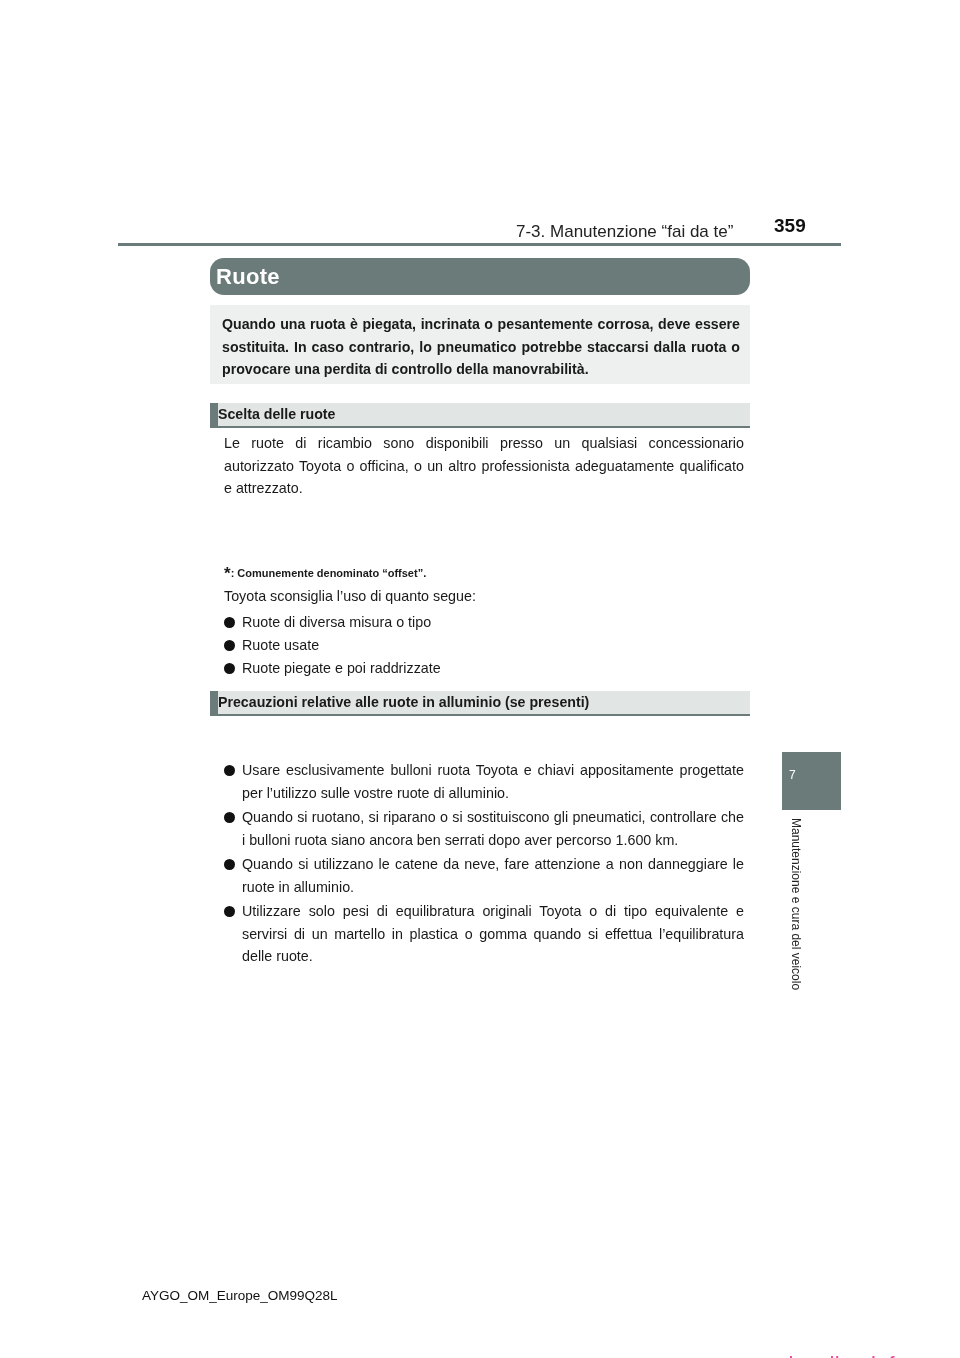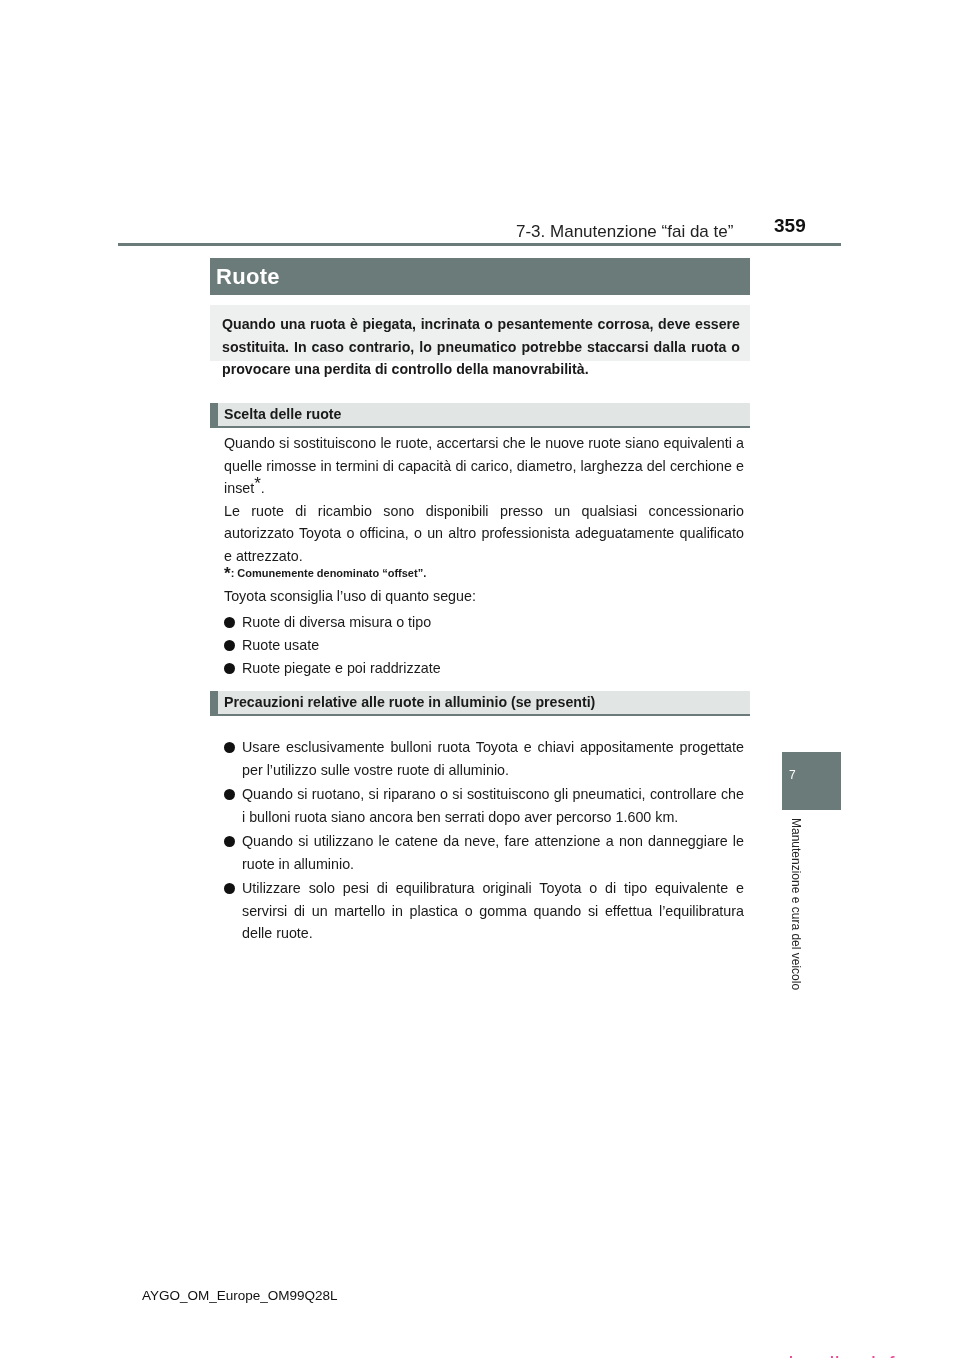--- a/index.html
+++ b/index.html
@@ -7,31 +7,31 @@
     width: 960px; height: 1358px; background: #ffffff; position: relative;
     font-family: "Liberation Sans", sans-serif; color: #1a1a1a; overflow: hidden;
   }
   .header-section { position: absolute; left: 516px; top: 222px; font-size: 17px; color: #222; }
   .page-number { position: absolute; left: 738px; top: 215px; font-size: 19px; font-weight: bold; color: #111; margin-left: 36px; }
   .header-rule { position: absolute; left: 118px; top: 243px; width: 723px; height: 3px; background: #6b7b79; }
 
   .title-bar {
     position: absolute; left: 210px; top: 258px; width: 540px; height: 37px;
     background: #6b7b79; color: #fff; font-weight: bold; font-size: 22px;
-    line-height: 37px; padding-left: 6px; box-sizing: border-box; letter-spacing: 0.3px;
+    line-height: 37px; padding-left: 6px; box-sizing: border-box; letter-spacing: 0.3px; border-radius: 14px;
   }
   .intro-box {
-    position: absolute; left: 210px; top: 305px; width: 540px; height: 56px;
+    position: absolute; left: 210px; top: 305px; width: 540px; height: 79px;
     background: #eef0ef; box-sizing: border-box; padding: 8px 10px 0 12px;
     font-weight: bold; font-size: 14.2px; line-height: 22.5px; text-align: justify;
   }
   .subhead {
     position: absolute; left: 210px; width: 540px; height: 25px;
     background: #e1e5e4; border-left: 8px solid #6b7b79; border-bottom: 2px solid #6b7b79;
-    box-sizing: border-box; padding-left: 6px; font-weight: bold; font-size: 14.2px; line-height: 23px;
+    box-sizing: border-box; font-weight: bold; font-size: 14.2px; line-height: 23px;
   }
   .sub1 { top: 403px; }
   .sub2 { top: 691px; }
 
   .body-text {
     position: absolute; left: 224px; width: 520px; font-size: 14.3px; line-height: 22.5px;
     text-align: justify;
   }
   .p1 { top: 432px; }
   .footnote { position: absolute; left: 224px; top: 562px; font-size: 11px; font-weight: bold; }
@@ -39,21 +39,21 @@
   .sup-star { font-size: 17px; vertical-align: 4px; line-height: 0; }
   .lead { position: absolute; left: 224px; top: 588px; font-size: 14.3px; }
 
   .bullets { position: absolute; left: 224px; width: 520px; margin: 0; padding: 0; list-style: none; }
   .bullets li { position: relative; padding-left: 18px; font-size: 14.3px; line-height: 22.5px; text-align: justify; }
   .bullets li .dot {
     position: absolute; left: 0; top: 6px; width: 11px; height: 11px; border-radius: 50%; background: #111;
   }
   .b1 { top: 611px; }
   .b1 li { margin-bottom: 0.5px; }
-  .b2 { top: 736px; }
+  .b2 { top: 759px; }
   .b2 li { margin-bottom: 2px; }
 
   .side-tab {
     position: absolute; left: 782px; top: 752px; width: 59px; height: 58px; background: #6b7b79;
     color: #fff; font-size: 12px; box-sizing: border-box; padding: 16px 0 0 7px;
   }
   .side-label {
     position: absolute; left: 787px; top: 818px; width: 16px; height: 160px;
     writing-mode: vertical-rl; font-size: 12px; color: #222; white-space: nowrap;
   }
@@ -67,21 +67,20 @@
 <div class="page-number">359</div>
 <div class="header-rule"></div>
 
 <div class="title-bar">Ruote</div>
 
 <div class="intro-box">Quando una ruota è piegata, incrinata o pesantemente corrosa, deve essere sostituita. In caso contrario, lo pneumatico potrebbe staccarsi dalla ruota o provocare una perdita di controllo della manovrabilità.</div>
 
 <div class="subhead sub1">Scelta delle ruote</div>
 
 <div class="body-text p1">
-  <div><span>Quando si sostituiscono le ruote, accertarsi che le nuove ruote siano equivalenti a quelle rimosse in termini di capacità di carico, diametro, larghezza del cerchione e inset</span><span class="sup-star">*</span><span>.</span></div>
   <div>Le ruote di ricambio sono disponibili presso un qualsiasi concessionario autorizzato Toyota o officina, o un altro professionista adeguatamente qualificato e attrezzato.</div>
 </div>
 
 <div class="footnote"><span class="star">*</span><span>: Comunemente denominato “offset”.</span></div>
 
 <div class="lead">Toyota sconsiglia l’uso di quanto segue:</div>
 
 <ul class="bullets b1">
   <li><span class="dot"></span><span>Ruote di diversa misura o tipo</span></li>
   <li><span class="dot"></span><span>Ruote usate</span></li>

